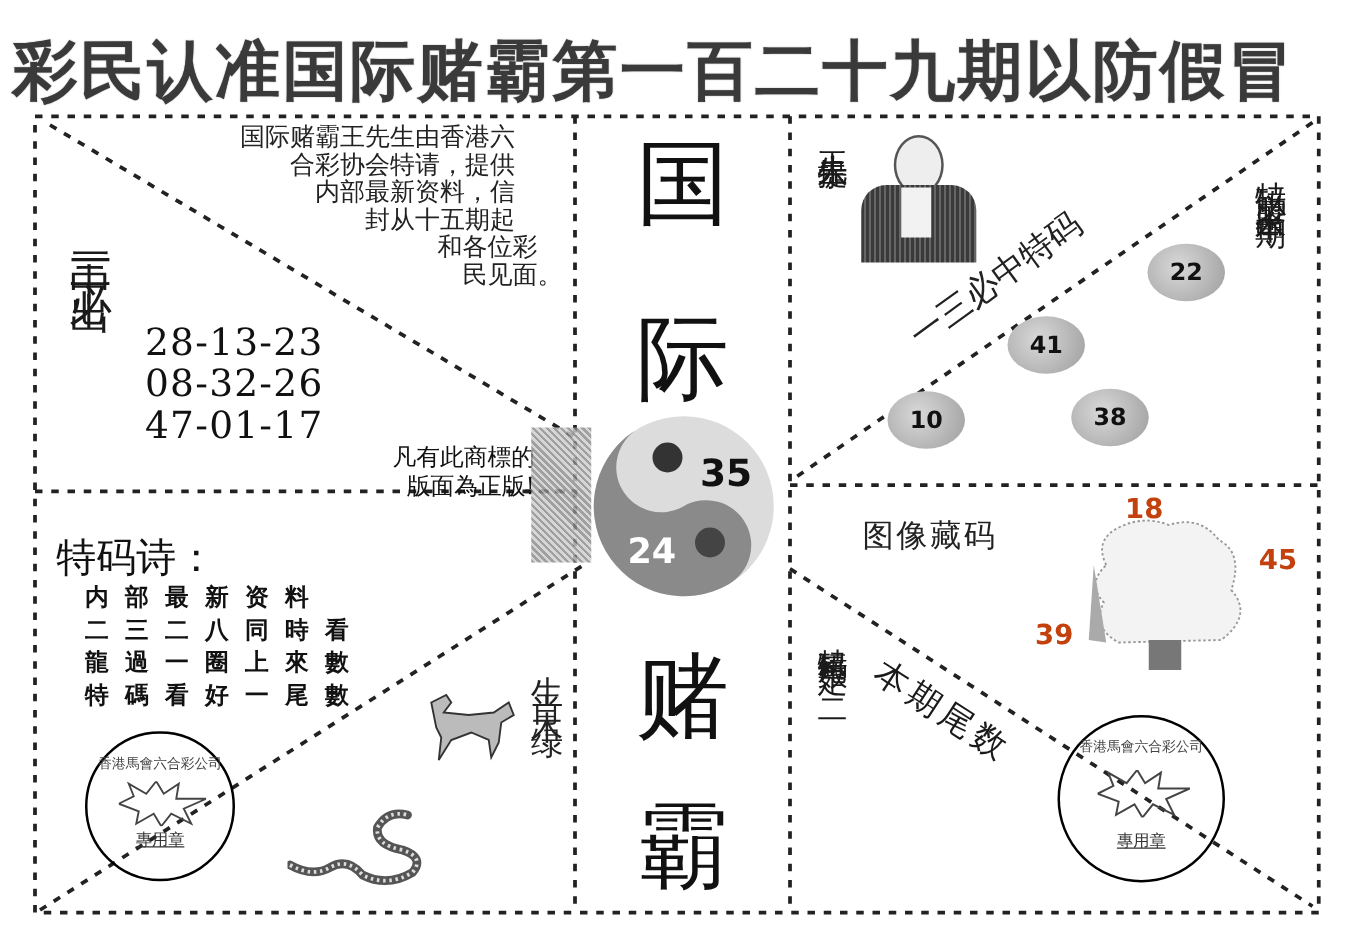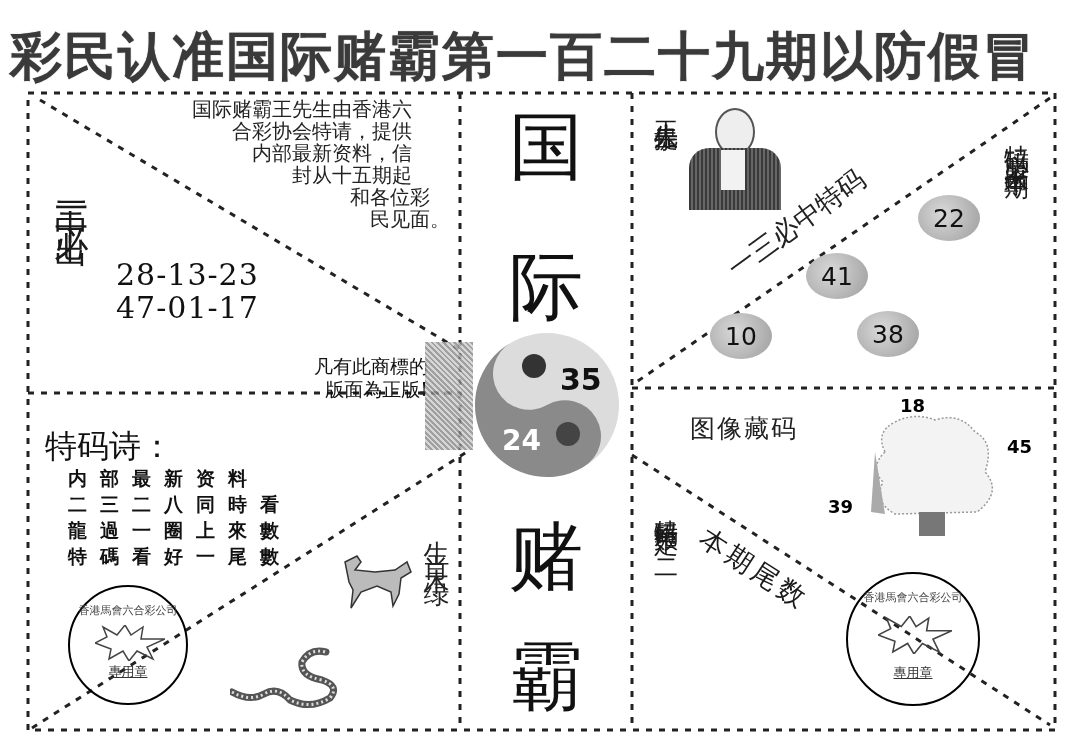--- a/index.html
+++ b/index.html
@@ -13,22 +13,22 @@
   .intro { font-size:20px; line-height:22px; text-align:right; color:#222; }
   .vert { writing-mode:vertical-rl; text-orientation:upright; letter-spacing:6px; }
   .big-v { font-size:34px; line-height:34px; }
   .nums { font-family:"DejaVu Serif","Liberation Serif",serif; font-size:30px; line-height:33px; color:#111; letter-spacing:1px; }
   .notice { font-size:19px; line-height:23px; color:#111; }
   .poem-title { font-size:32px; color:#111; }
   .poem { font-size:19px; line-height:26px; font-weight:bold; letter-spacing:13px; color:#111; }
   .center-char { font-size:74px; color:#111; width:120px; text-align:center; }
   .ball { width:62px; height:46px; border-radius:50%; background:radial-gradient(circle at 40% 40%, #d9d9d9, #9c9c9c);
           display:flex; align-items:center; justify-content:center; font-family:"DejaVu Sans","Liberation Sans",sans-serif;
-          font-weight:normal; font-size:25px; color:#111; }
-  .mini { font-family:"DejaVu Sans","Liberation Sans",sans-serif; font-weight:bold; font-size:18px; color:#000000; }
+          font-weight:bold; font-size:19px; color:#111; }
+  .mini { font-family:"DejaVu Sans","Liberation Sans",sans-serif; font-weight:bold; font-size:22px; color:#c2410c; }
   .label20 { font-size:24px; color:#222; }
   .stamp { width:120px; height:120px; border:2px solid #000000; border-radius:50%; box-sizing:border-box; }
   .stamp-top { font-size:14px; color:#444; width:100%; text-align:center; top:16px; }
   .stamp-bottom { font-size:13px; color:#333; width:100%; text-align:center; bottom:22px; text-decoration:underline; }
 </style>
 </head>
 <body>
 
 <div class="abs title">彩民认准国际赌霸第一百二十九期以防假冒</div>
 
@@ -52,20 +52,21 @@
   <div style="padding-right:38px">国际赌霸王先生由香港六</div>
   <div style="padding-right:38px">合彩协会特请，提供</div>
   <div style="padding-right:38px">内部最新资料，信</div>
   <div style="padding-right:38px">封从十五期起</div>
   <div style="padding-right:20px">和各位彩</div>
   <div style="padding-right:0px">民见面。</div>
 </div>
 <div class="abs vert big-v" style="left:55px; top:175px; height:210px; letter-spacing:8px;">三中一必出</div>
 <div class="abs nums" style="left:116px; top:258px;">
   <div>28-13-23</div>
+  <div>08-32-26</div>
   <div>47-01-17</div>
 </div>
 
 <div class="abs notice" style="left:283px; top:355px; width:145px; text-align:right;">
   <div>凡有此商標的</div>
   <div>版面為正版!</div>
 </div>
 
 <div class="abs" style="left:425px; top:342px; width:48px; height:108px; background:repeating-linear-gradient(45deg,#888 0 2px,#ccc 2px 4px); opacity:.8;"></div>
 

